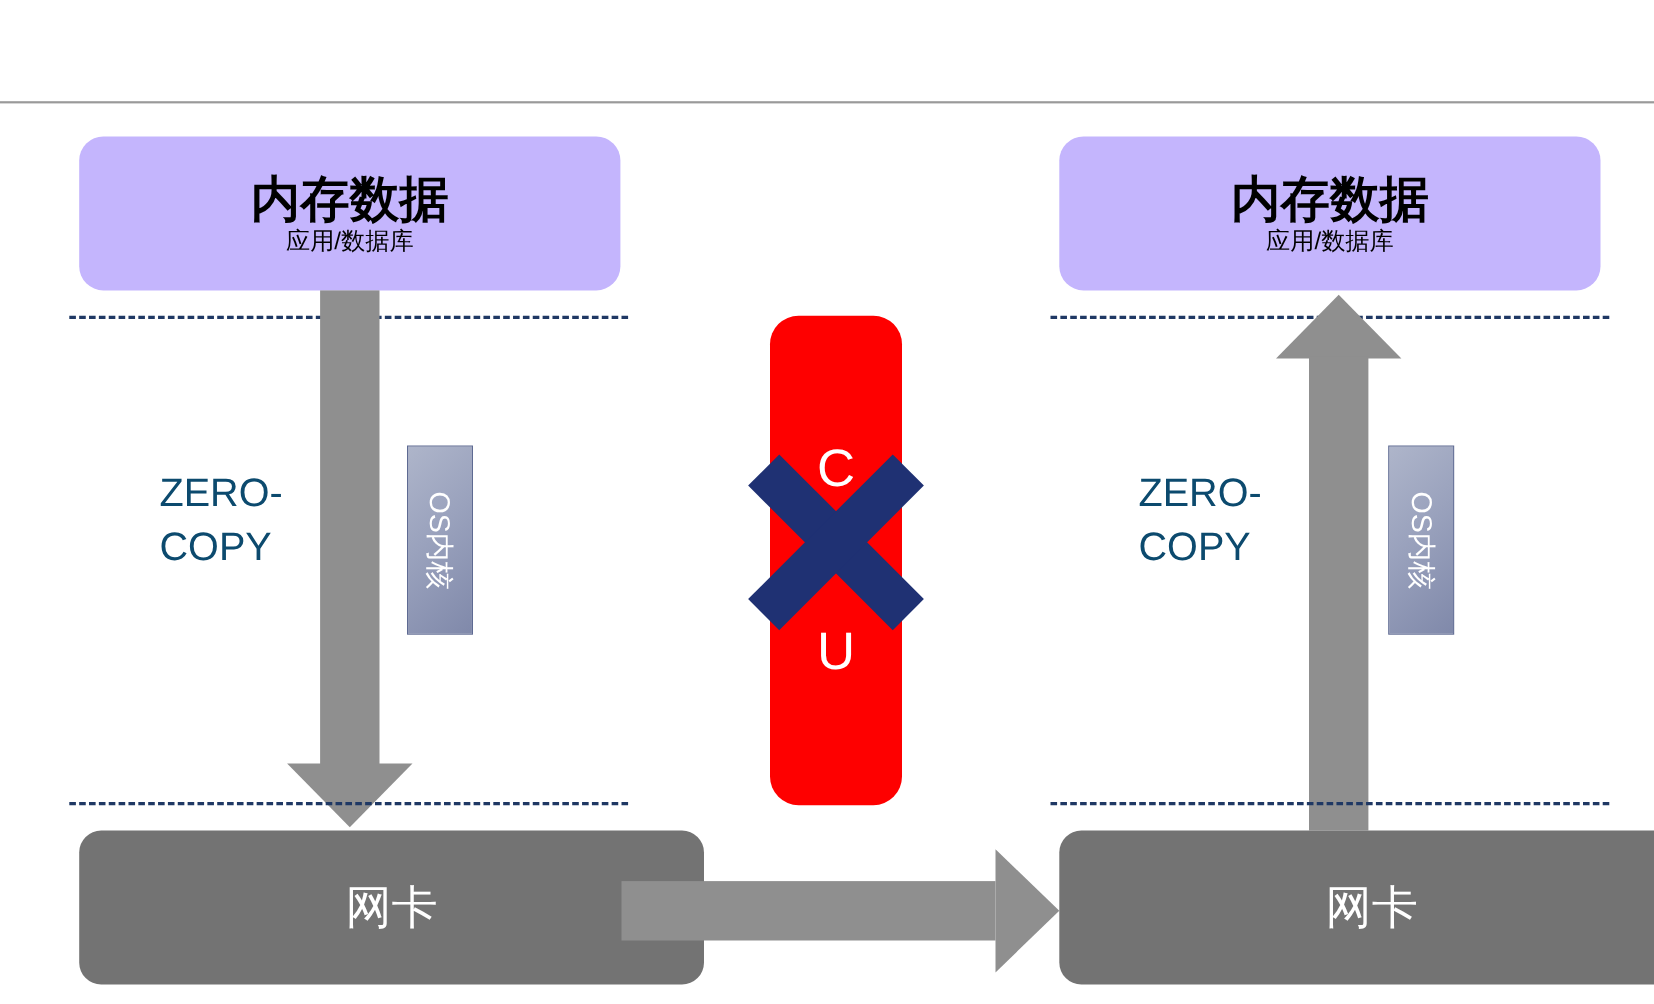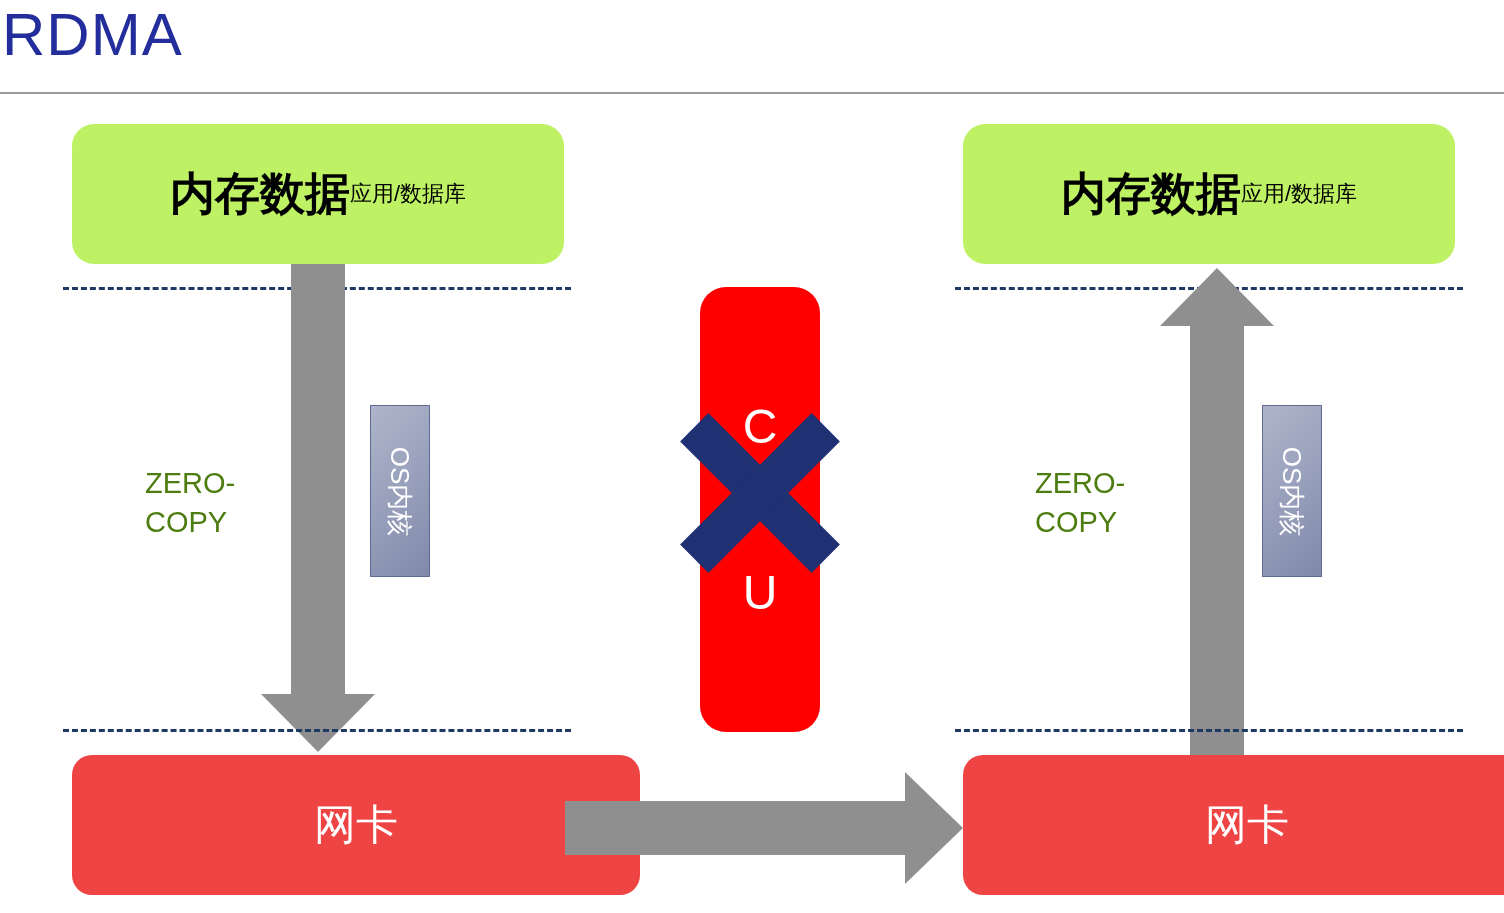--- a/index.html
+++ b/index.html
@@ -24,39 +24,39 @@
     position: absolute;
     left: 0;
     top: 92px;
     width: 1504px;
     border-top: 2px solid #9a9a9a;
   }
   .memory-box {
     position: absolute;
     width: 492px;
     height: 140px;
-    background: #bef264;
+    background: #c4b5fd;
     border-radius: 22px;
     display: flex;
-    flex-direction: row;
+    flex-direction: column;
     align-items: center;
     justify-content: center;
   }
   .memory-title { font-size: 45px; font-weight: bold; color: #000; line-height: 1.1; }
   .memory-subtitle { font-size: 22px; color: #000; line-height: 1.2; }
   .dashed-line {
     position: absolute;
     width: 508px;
     border-top: 3px dashed #1F3864;
   }
   .nic-box {
     position: absolute;
     width: 568px;
     height: 140px;
-    background: #ef4444;
+    background: #737373;
     border-radius: 20px;
     display: flex;
     align-items: center;
     justify-content: center;
     color: #ffffff;
     font-size: 42px;
   }
   .arrow-shaft { position: absolute; background: #8F8F8F; }
   .head-down {
     position: absolute; width: 0; height: 0;
@@ -72,24 +72,23 @@
   }
   .head-right {
     position: absolute; width: 0; height: 0;
     border-top: 56px solid transparent;
     border-bottom: 56px solid transparent;
     border-left: 58px solid #8F8F8F;
   }
   .zero-copy {
     position: absolute;
     width: 128px;
-    font-size: 29px;
-    color: #4d7c0f;
+    font-size: 36px;
+    color: #0c4a6e;
     line-height: 1.35;
-    margin-top: 40px;
   }
   .os-badge {
     position: absolute;
     width: 60px;
     height: 172px;
     background: linear-gradient(135deg, #AEB5CA 0%, #9AA2BD 45%, #8089AA 100%);
     border: 1px solid #5E6A92;
     display: flex;
     align-items: center;
     justify-content: center;
@@ -151,21 +150,20 @@
 
   
   .shaft-h    { left: 565px; top: 801px; width: 340px; height: 54px; }
   .headr      { left: 905px; top: 772px; }
 </style>
 </head>
 <body>
 
 <div class="canvas">
 
-  <div class="page-title">RDMA</div>
   <div class="title-rule"></div>
 
   <div class="memory-box mem-left">
     <div class="memory-title">内存数据</div>
     <div class="memory-subtitle">应用/数据库</div>
   </div>
   <div class="dashed-line dash-lt"></div>
 
   <div class="arrow-shaft shaft-down"></div>
   <div class="head-down headd"></div>

